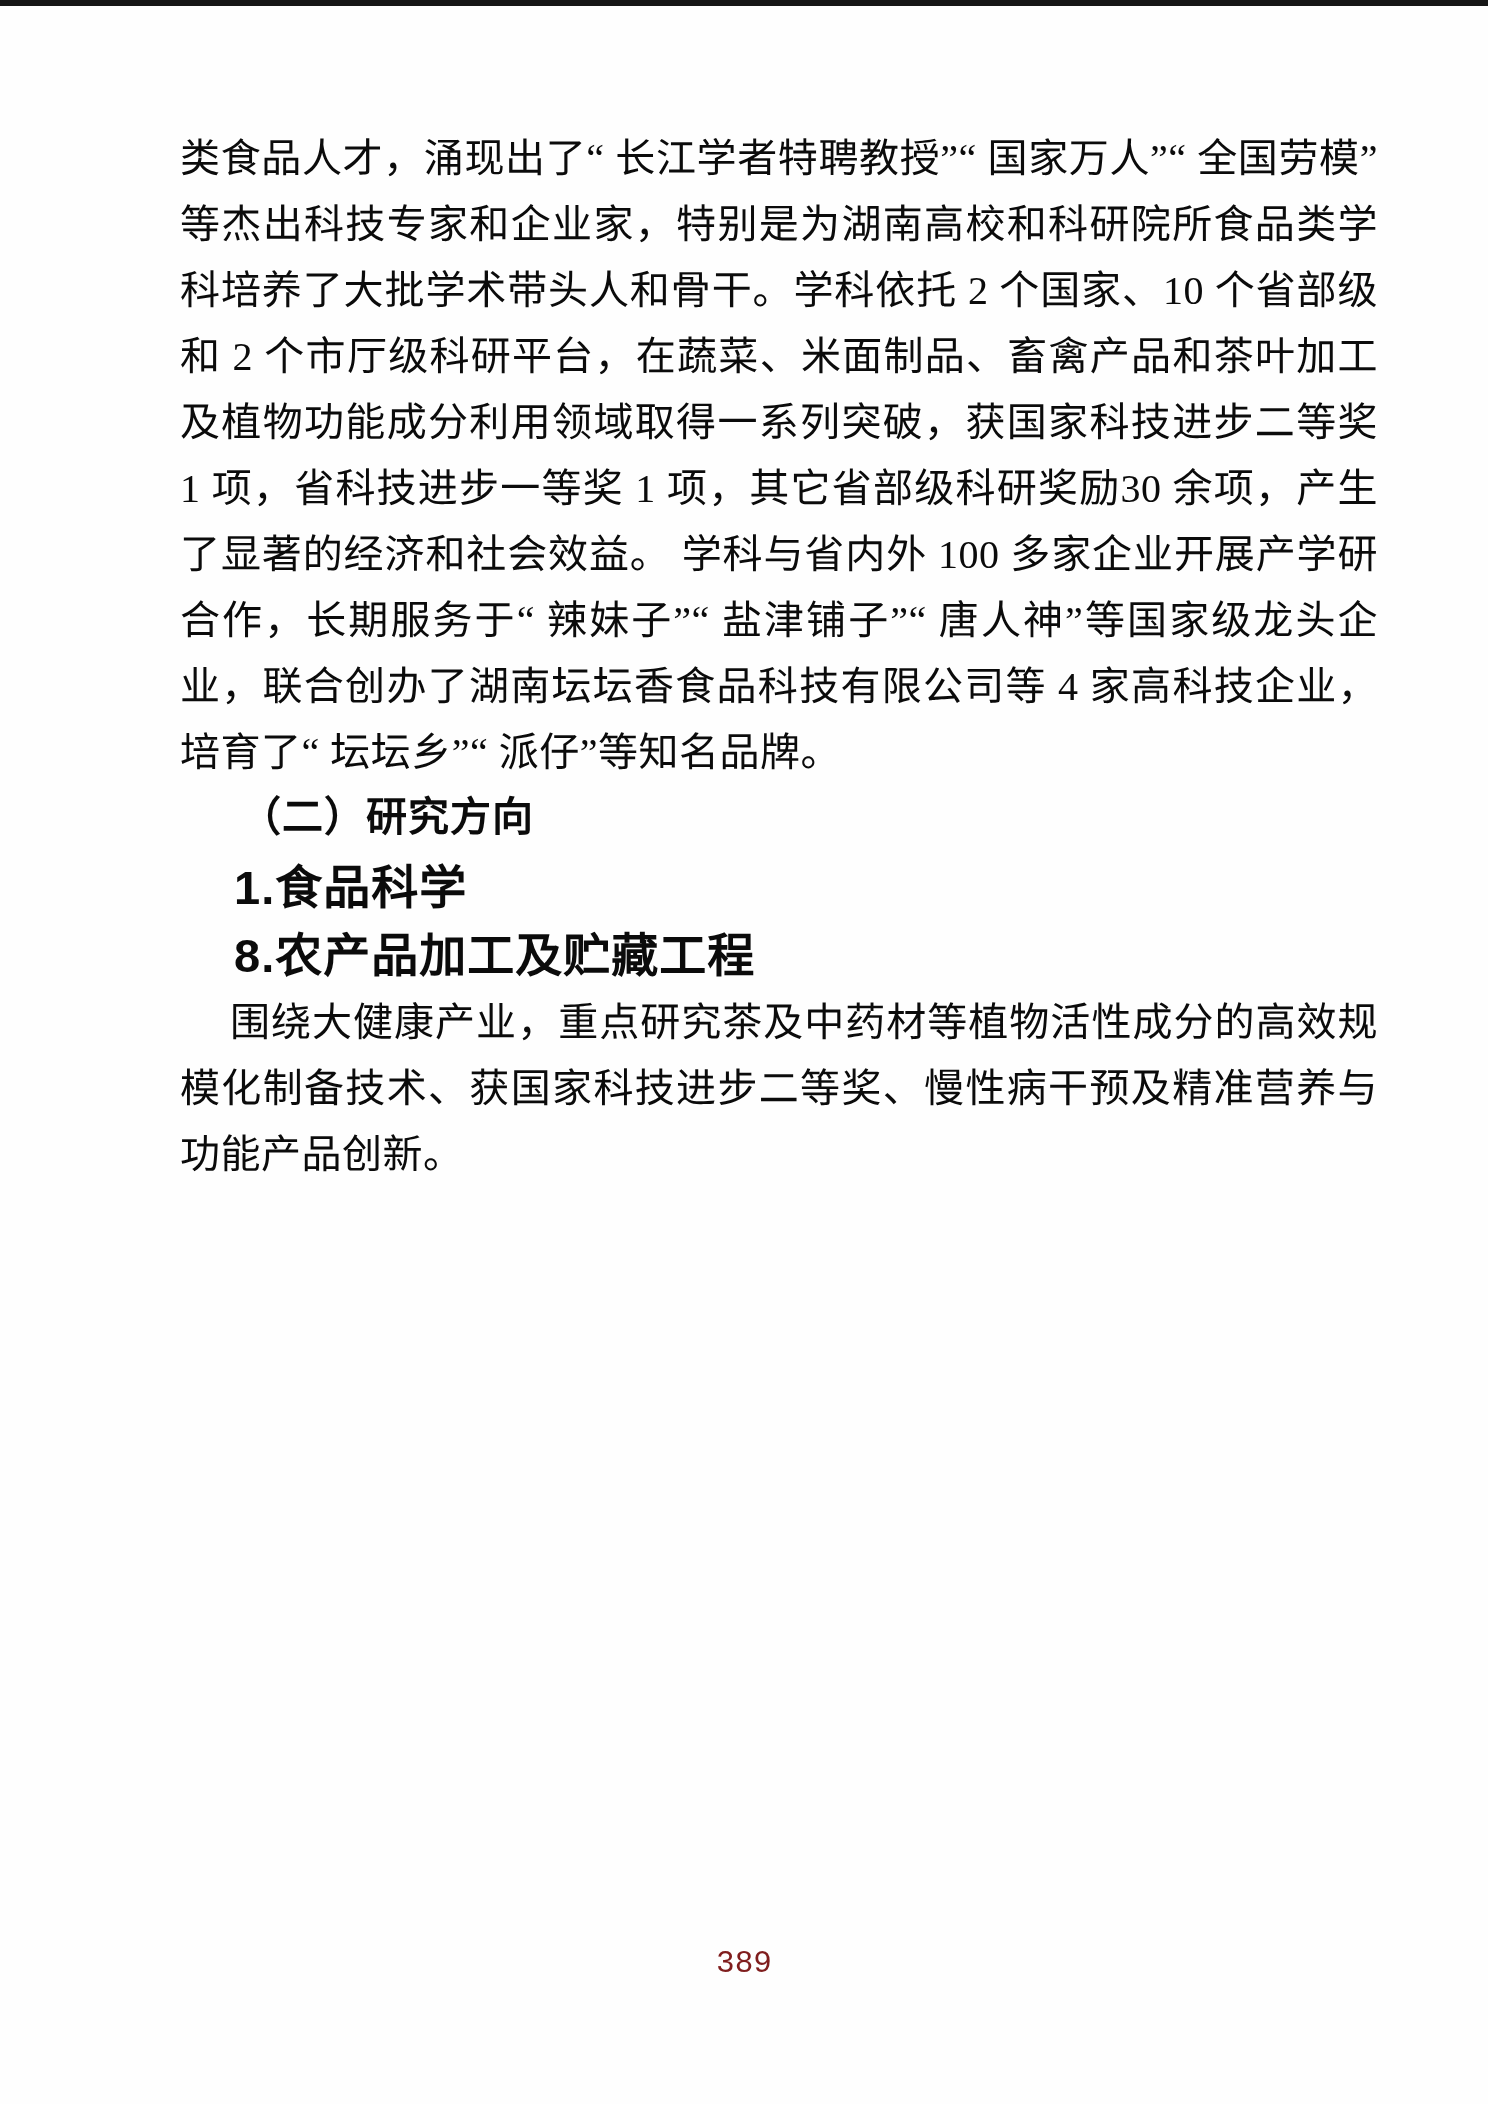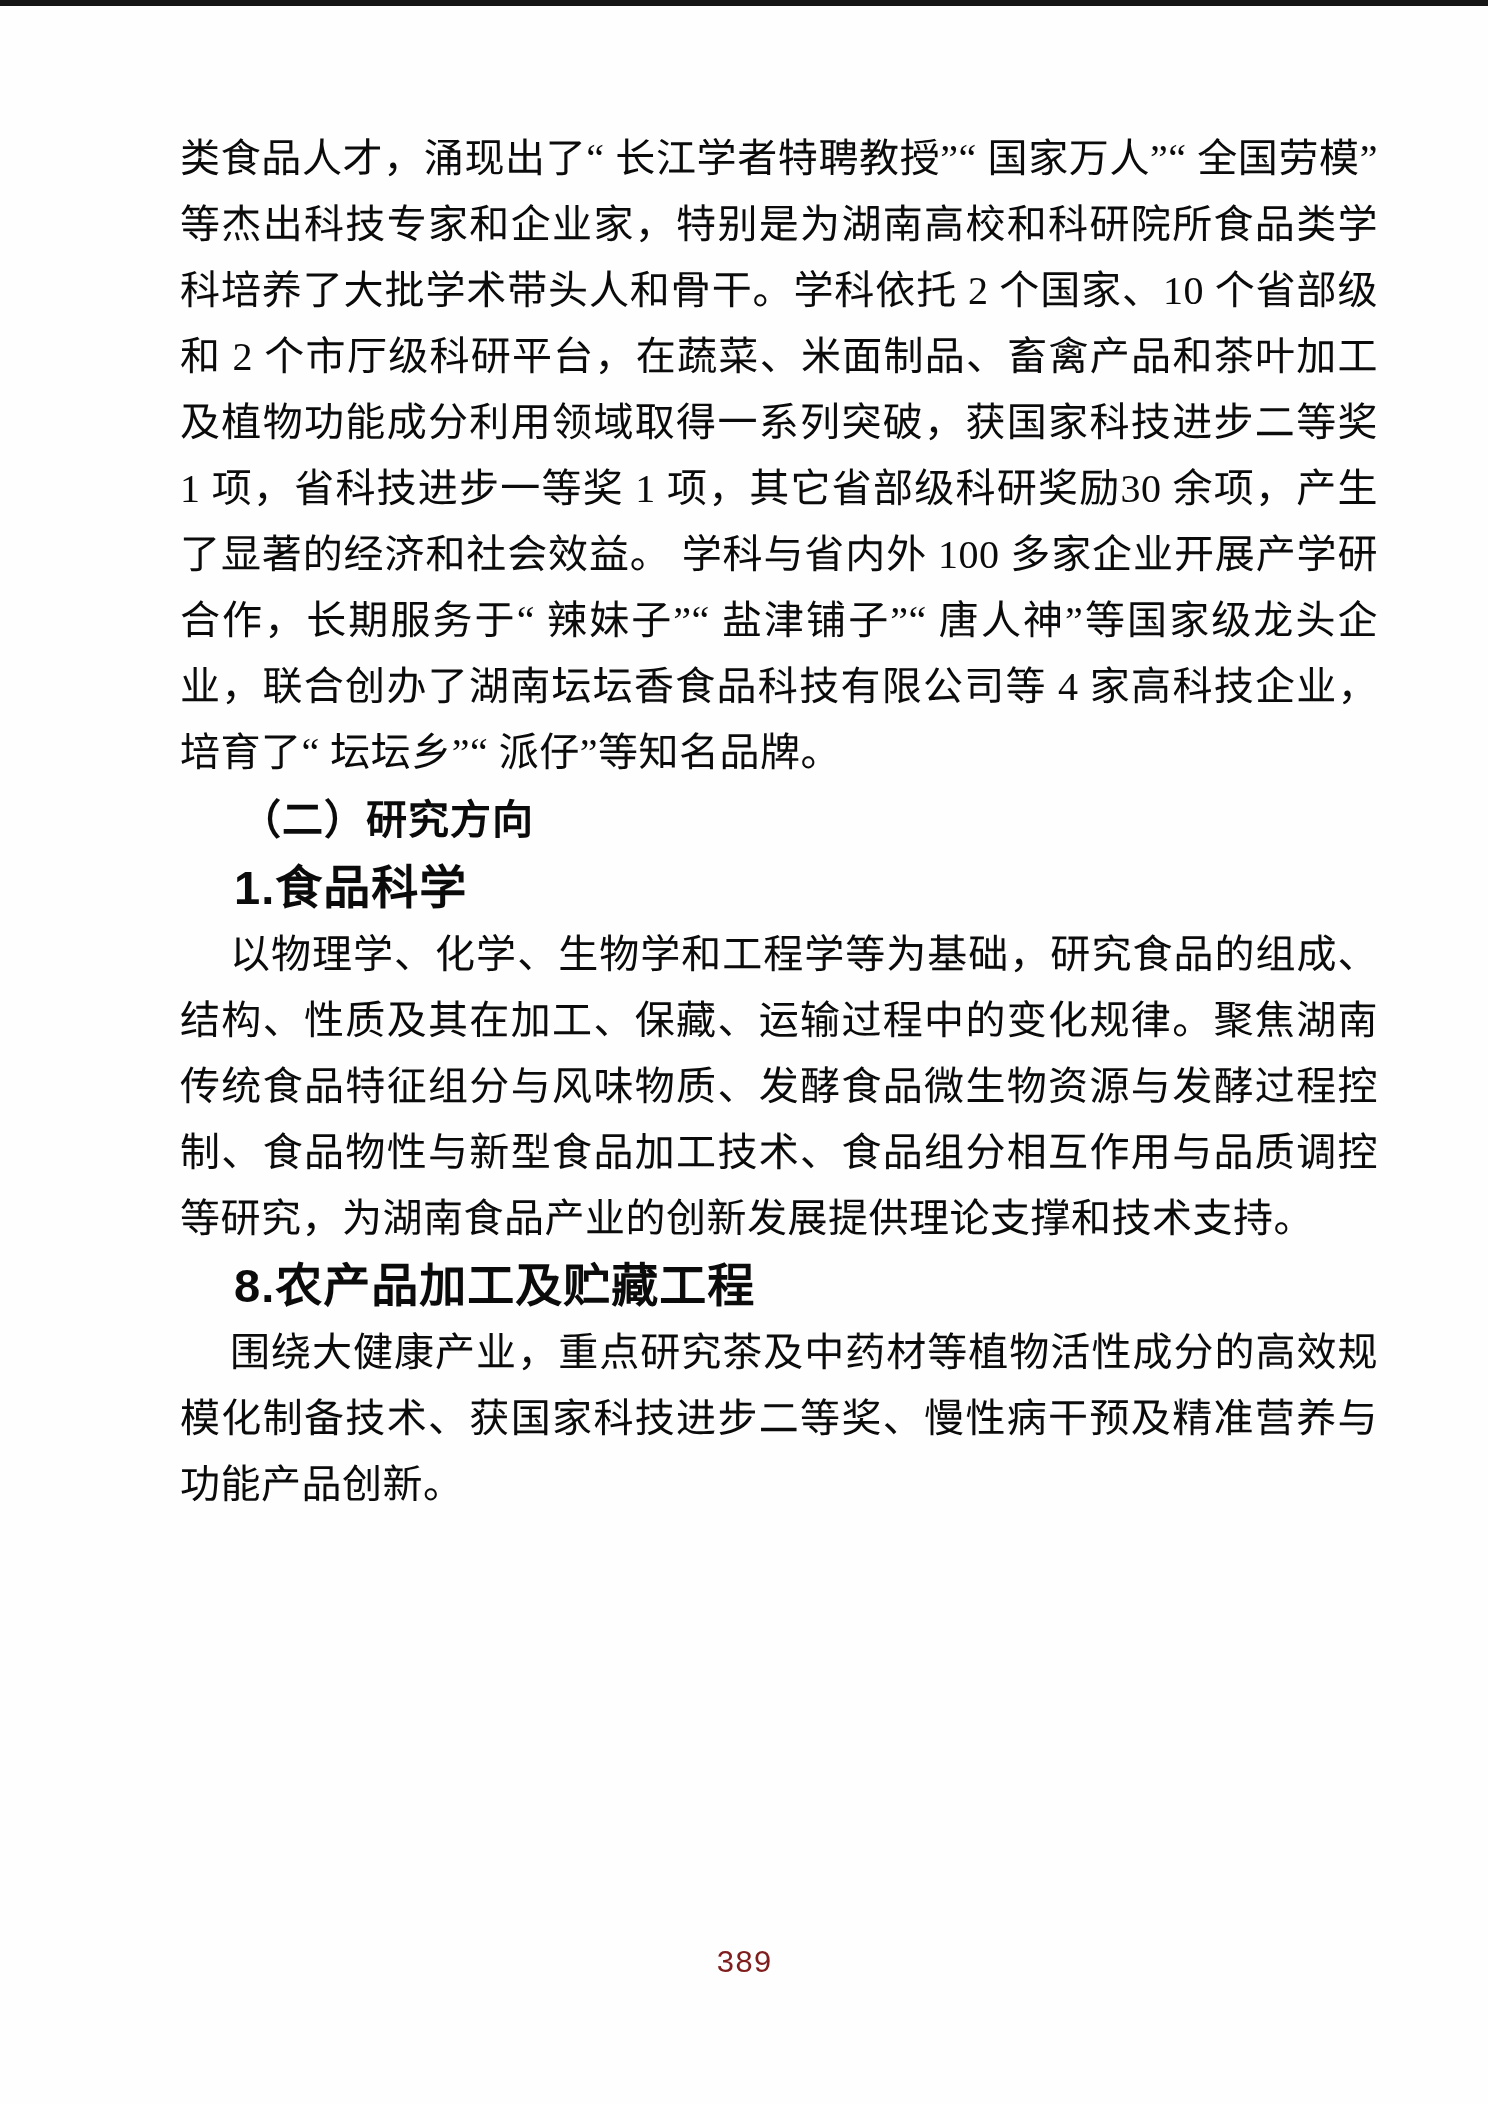--- a/index.html
+++ b/index.html
@@ -39,21 +39,21 @@
   .para {
     margin: 0;
     text-justify: inter-character;
   }
   .para.indent {
     text-indent: 50px;
   }
   .section-heading {
     margin: 0;
     padding-left: 60px;
-    font-family: Liberation Sans, sans-serif;
+    font-family: Liberation Mono, monospace;
     font-weight: 700;
     font-size: 41px;
     line-height: 68px;
     text-align: left;
     letter-spacing: 1px;
   }
   .sub-heading {
     margin: 0;
     padding-left: 54px;
     font-family: "Liberation Sans", sans-serif;
@@ -80,21 +80,20 @@
 <div class="page">
   <div class="top-bar"></div>
 
   <div class="content">
     <p class="para">类食品人才，涌现出了“ 长江学者特聘教授”“ 国家万人”“ 全国劳模”等杰出科技专家和企业家，特别是为湖南高校和科研院所食品类学科培养了大批学术带头人和骨干。学科依托 2 个国家、10 个省部级和 2 个市厅级科研平台，在蔬菜、米面制品、畜禽产品和茶叶加工及植物功能成分利用领域取得一系列突破，获国家科技进步二等奖 1 项，省科技进步一等奖 1 项，其它省部级科研奖励30 余项，产生了显著的经济和社会效益。 学科与省内外 100 多家企业开展产学研合作，长期服务于“ 辣妹子”“ 盐津铺子”“ 唐人神”等国家级龙头企业，联合创办了湖南坛坛香食品科技有限公司等 4 家高科技企业，培育了“ 坛坛乡”“ 派仔”等知名品牌。</p>
 
     <h2 class="section-heading">（二）研究方向</h2>
 
     <h3 class="sub-heading">1.食品科学</h3>
 
-    <p class="para indent">以物理学、化学、生物学和工程学等为基础，研究食品的组成、结构、性质及其在加工、保藏、运输过程中的变化规律。聚焦湖南传统食品特征组分与风味物质、发酵食品微生物资源与发酵过程控制、食品物性与新型食品加工技术、食品组分相互作用与品质调控等研究，为湖南食品产业的创新发展提供理论支撑和技术支持。</p>
 
     <h3 class="sub-heading">8.农产品加工及贮藏工程</h3>
 
 
 
     <p class="para indent">围绕大健康产业，重点研究茶及中药材等植物活性成分的高效规模化制备技术、获国家科技进步二等奖、慢性病干预及精准营养与功能产品创新。</p>
   </div>
 
   <div class="page-number">389</div>
 </div>

